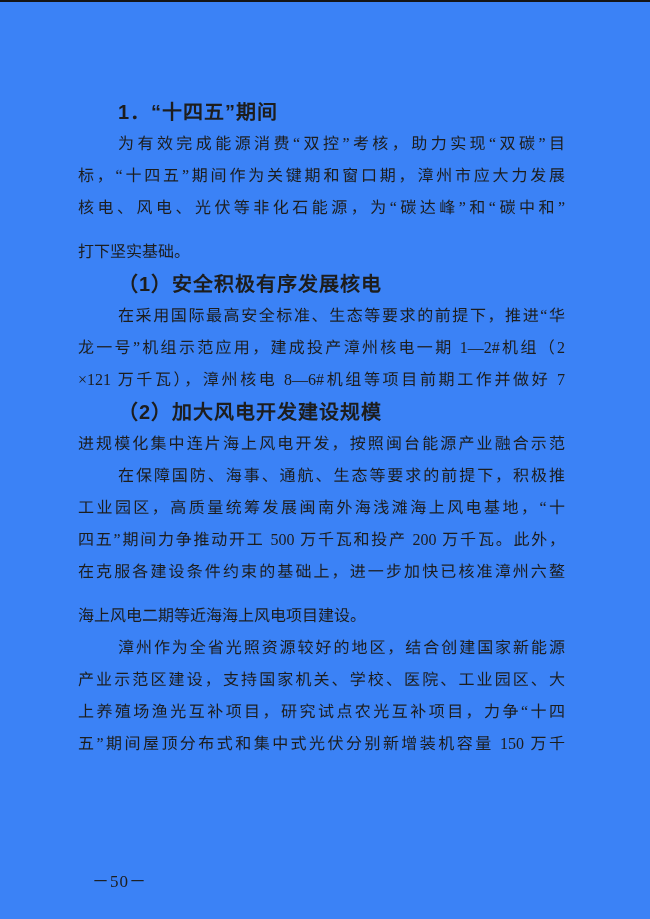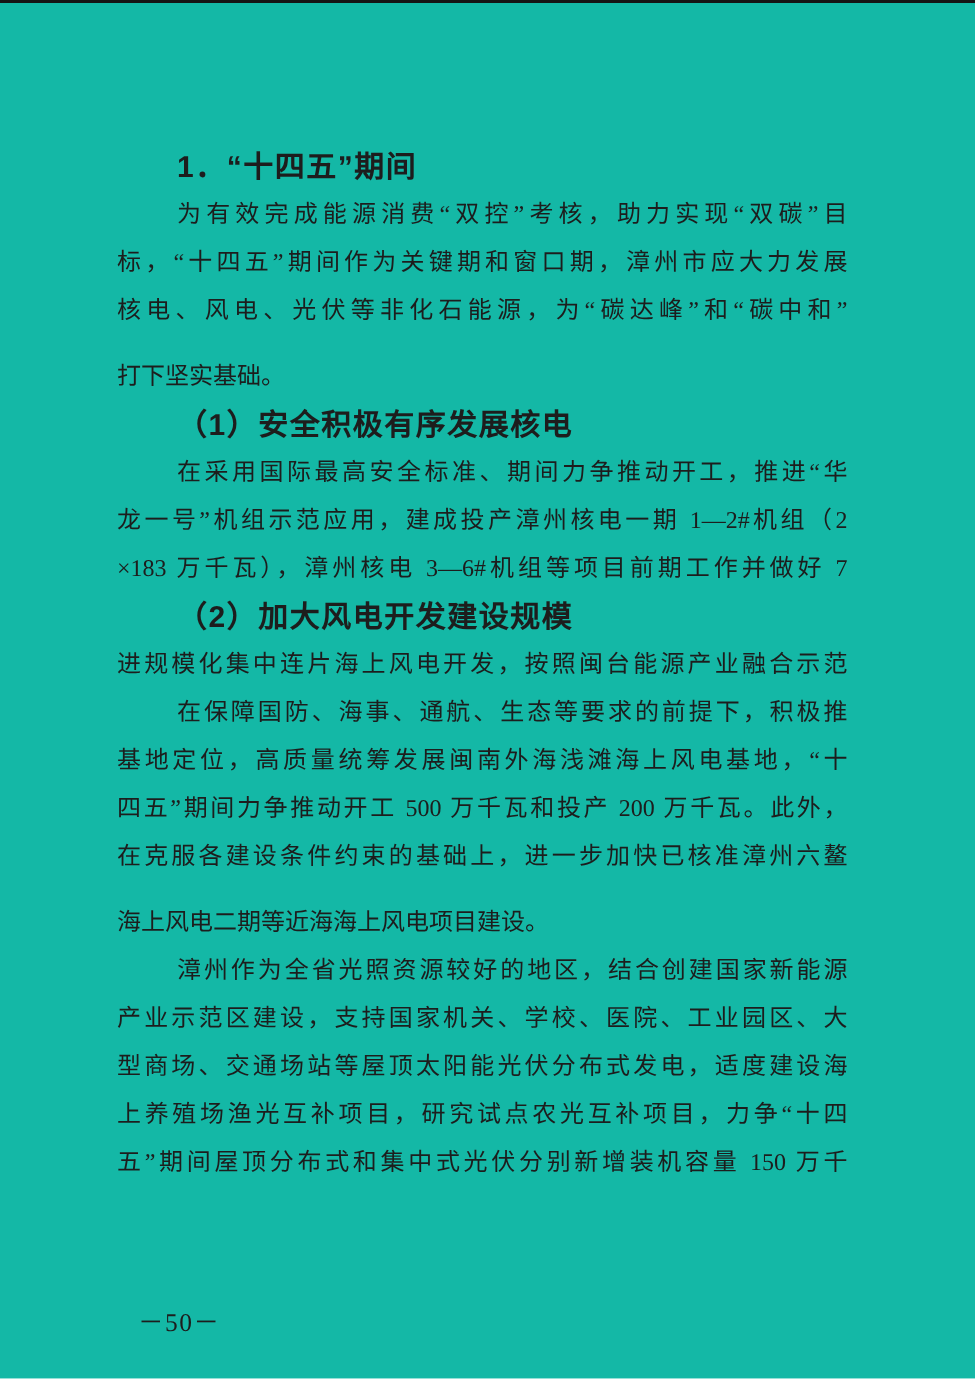--- a/index.html
+++ b/index.html
@@ -4,21 +4,21 @@
 <style>
   html, body {
     margin: 0;
     padding: 0;
     background: #ffffff;
   }
   .page {
     position: relative;
     width: 650px;
     height: 919px;
-    background: #14b8a6;
+    background: #3b82f6;
     box-sizing: border-box;
     border-top: 2px solid #151515;
     overflow: hidden;
   }
   .content {
     position: absolute;
     left: 78px;
     top: 94px;
     width: 487px;
   }
@@ -69,34 +69,33 @@
   <div class="content">
 
     <div class="line heading-line">1．“十四五”期间</div>
 
     <div class="line body-line indent">为有效完成能源消费“双控”考核，助力实现“双碳”目</div>
     <div class="line body-line">标，“十四五”期间作为关键期和窗口期，漳州市应大力发展</div>
     <div class="line body-line">核电、风电、光伏等非化石能源，为“碳达峰”和“碳中和”</div>
     <div class="line body-line para-end">打下坚实基础。</div>
 
     <div class="line heading-line">（1）安全积极有序发展核电</div>
-    <div class="line body-line indent">在采用国际最高安全标准、期间力争推动开工，推进“华</div>
+    <div class="line body-line indent">在采用国际最高安全标准、生态等要求的前提下，推进“华</div>
     <div class="line body-line">龙一号”机组示范应用，建成投产漳州核电一期 1—2#机组（2</div>
-    <div class="line body-line">×183 万千瓦），漳州核电 3—6#机组等项目前期工作并做好 7</div>
+    <div class="line body-line">×121 万千瓦），漳州核电 8—6#机组等项目前期工作并做好 7</div>
 
     <div class="line heading-line">（2）加大风电开发建设规模</div>
     <div class="line body-line">进规模化集中连片海上风电开发，按照闽台能源产业融合示范</div>
     <div class="line body-line indent">在保障国防、海事、通航、生态等要求的前提下，积极推</div>
-    <div class="line body-line">基地定位，高质量统筹发展闽南外海浅滩海上风电基地，“十</div>
+    <div class="line body-line">工业园区，高质量统筹发展闽南外海浅滩海上风电基地，“十</div>
     <div class="line body-line">四五”期间力争推动开工 500 万千瓦和投产 200 万千瓦。此外，</div>
     <div class="line body-line">在克服各建设条件约束的基础上，进一步加快已核准漳州六鳌</div>
     <div class="line body-line para-end">海上风电二期等近海海上风电项目建设。</div>
 
     <div class="line body-line indent">漳州作为全省光照资源较好的地区，结合创建国家新能源</div>
     <div class="line body-line">产业示范区建设，支持国家机关、学校、医院、工业园区、大</div>
-    <div class="line body-line">型商场、交通场站等屋顶太阳能光伏分布式发电，适度建设海</div>
     <div class="line body-line">上养殖场渔光互补项目，研究试点农光互补项目，力争“十四</div>
     <div class="line body-line">五”期间屋顶分布式和集中式光伏分别新增装机容量 150 万千</div>
 
   </div>
 
   <div class="page-footer">－50－</div>
 </div>
 
 </body></html>

